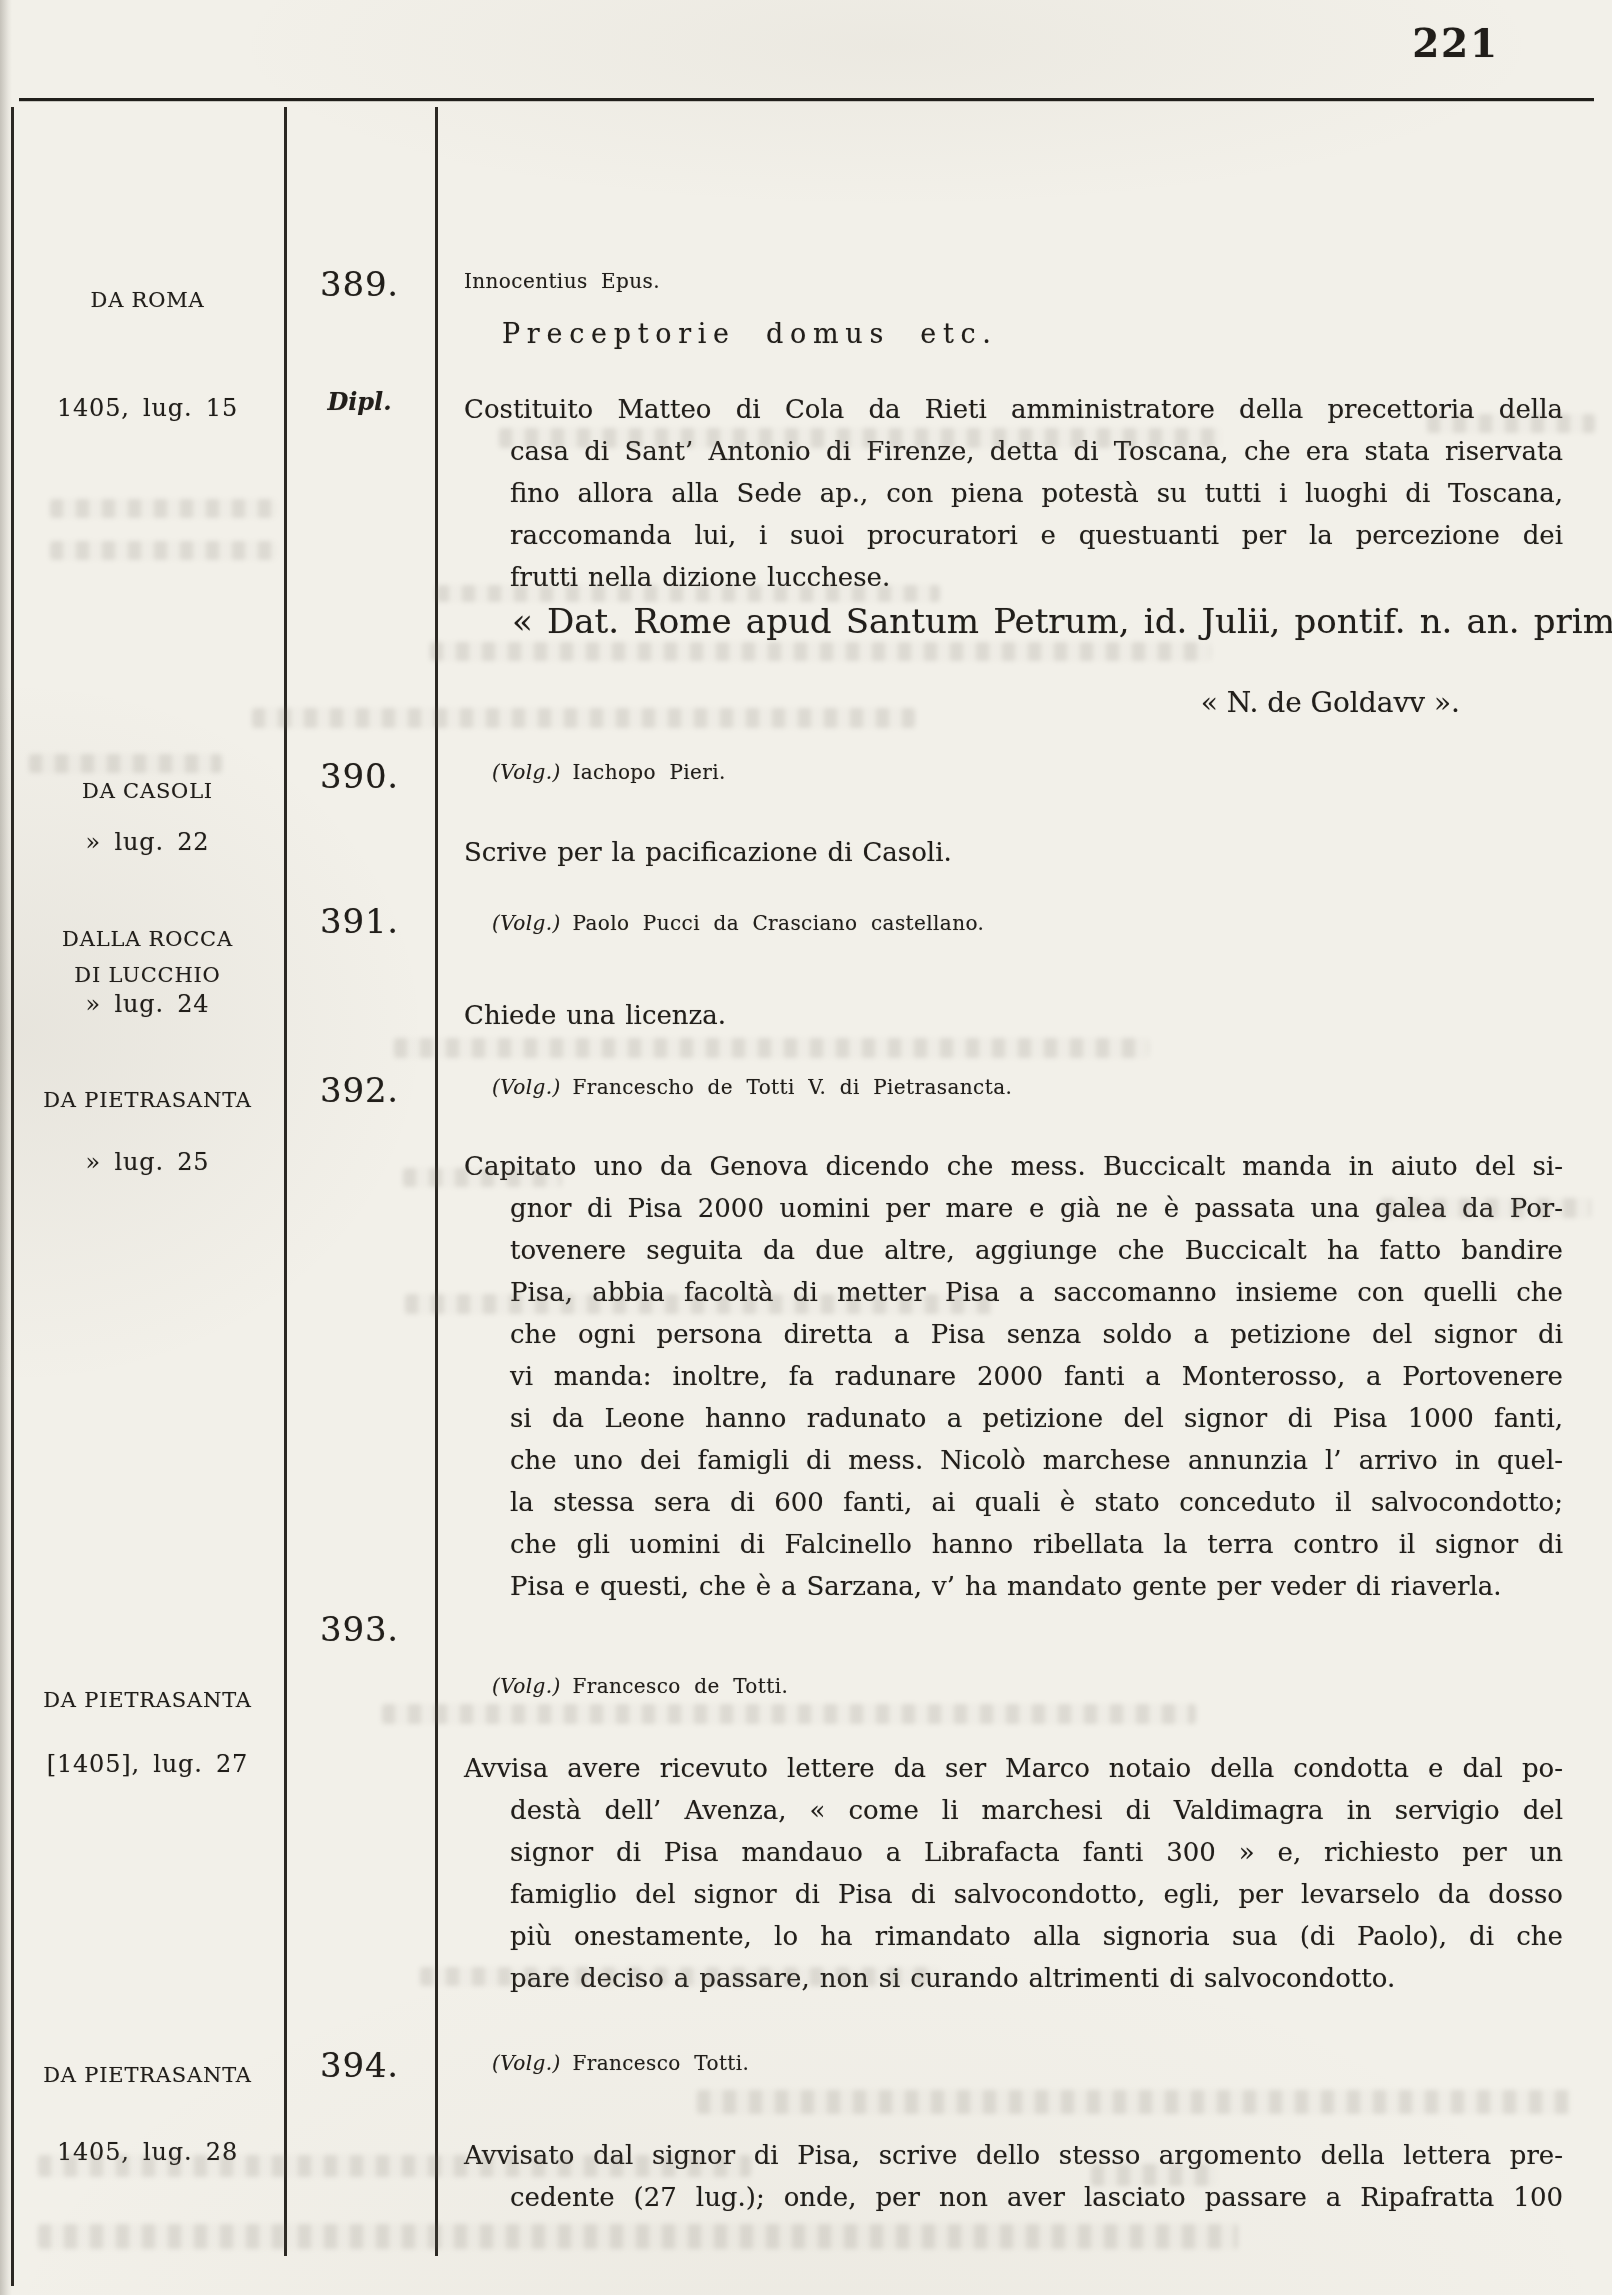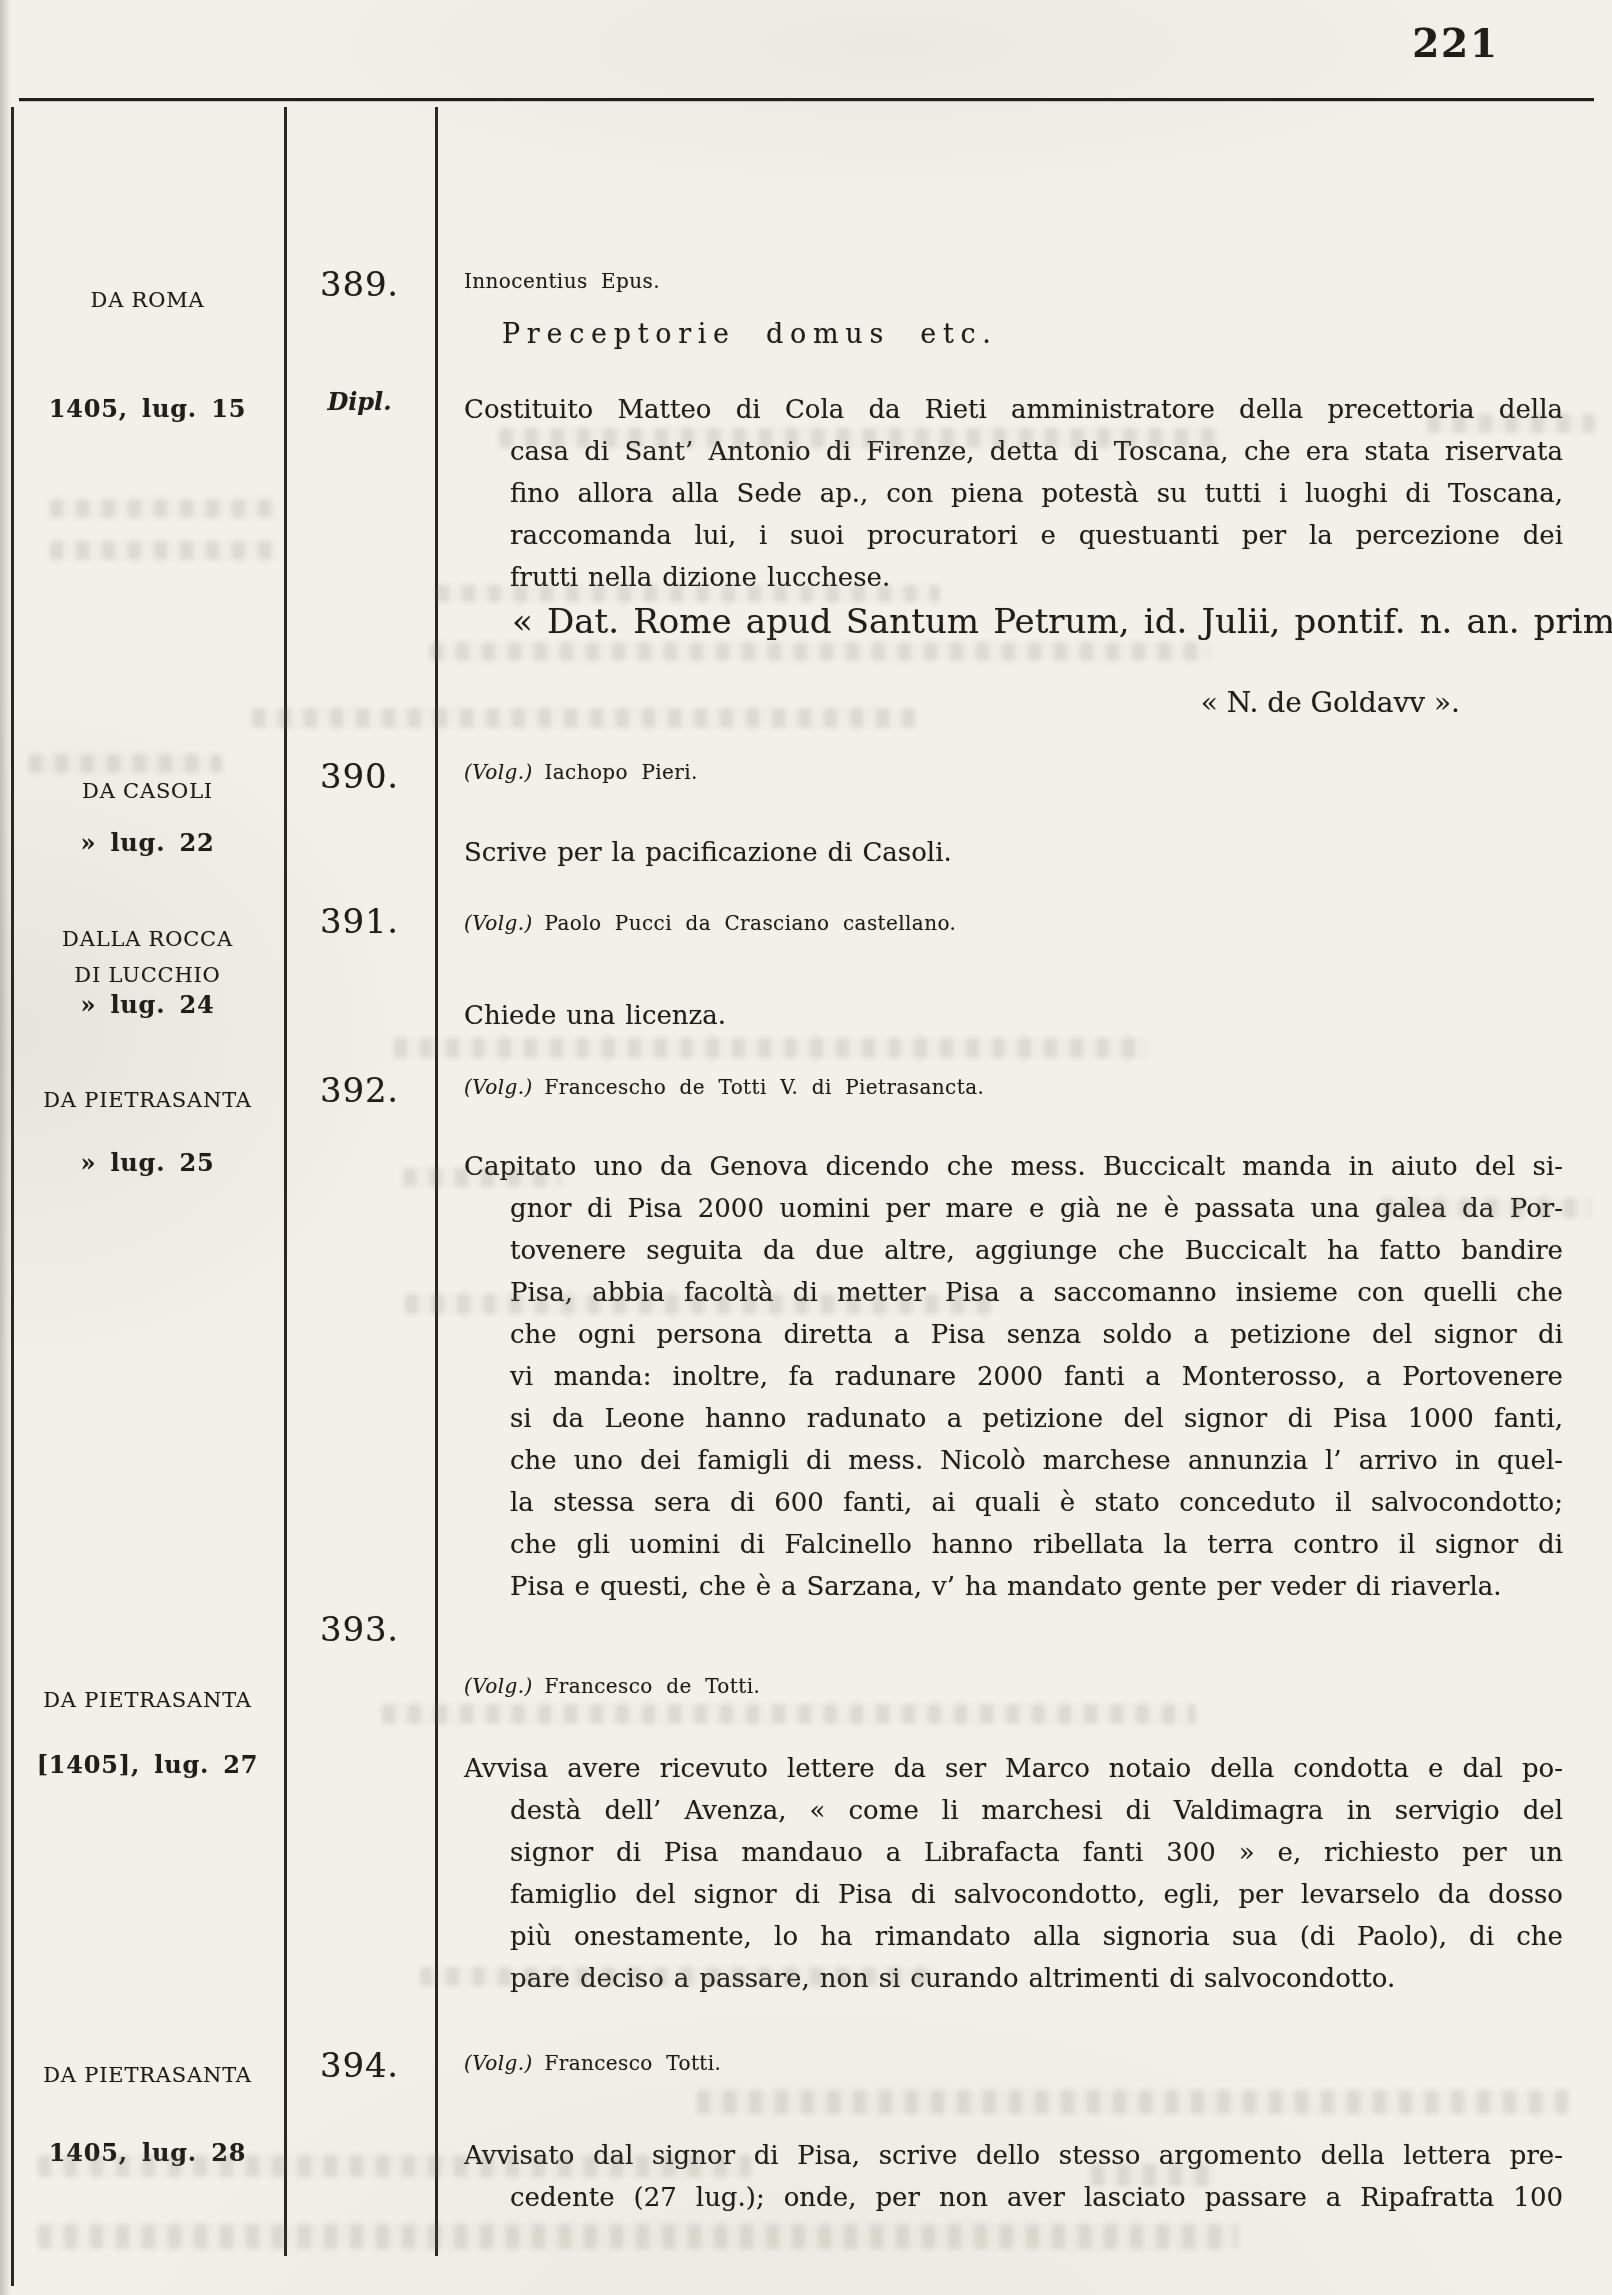--- a/index.html
+++ b/index.html
@@ -30,36 +30,36 @@
     background:#211f1b; box-shadow:0 0.8px 0 rgba(33,31,27,.25);
   }
   .vline { position:absolute; top:107px; width:2.5px; height:2149px; background:#2b2823; }
   .vline-left { left:11px; height:2179px; }
   .vline-1 { left:284px; }
   .vline-2 { left:435px; }
 
   .mitem { position:absolute; left:11px; width:273px; text-align:center; }
   .place { font-size:21px; letter-spacing:0.8px; line-height:36px; }
   .place .bl { text-align:center !important; text-align-last:auto !important; margin-left:0 !important; }
-  .mdate { font-size:24px; font-weight:700; letter-spacing:0.8px; word-spacing:5px; }
+  .mdate { font-size:24px; font-weight:400; letter-spacing:0.8px; word-spacing:5px; }
 
   .num {
     position:absolute; left:284px; width:151px; text-align:center;
     font-size:34px; letter-spacing:0.8px;
   }
   .side {
     position:absolute; left:284px; width:151px; text-align:center;
     font-size:24px; font-weight:700; font-style:italic;
   }
   .title {
     position:absolute; margin:0; font-weight:normal; font-size:20px;
     letter-spacing:0.4px; word-spacing:6.7px; white-space:nowrap;
   }
   .volg { font-style:italic; }
-  .volg:not(:empty) { margin-right:11.8px; }
+  .volg:not(:empty) { margin-right:11.8px;margin-left:28px; }
   .subtitle {
     position:absolute; font-size:27px; letter-spacing:6.7px; word-spacing:15px;
     white-space:nowrap;
   }
   .body {
     position:absolute; left:464px; width:1099px;
     font-size:26px; line-height:42px; word-spacing:1.7px;
   }
   .body .bl:not(.first) { margin-left:46px; }
   .body .bl:not(.last) { text-align:justify; text-align-last:justify; }

